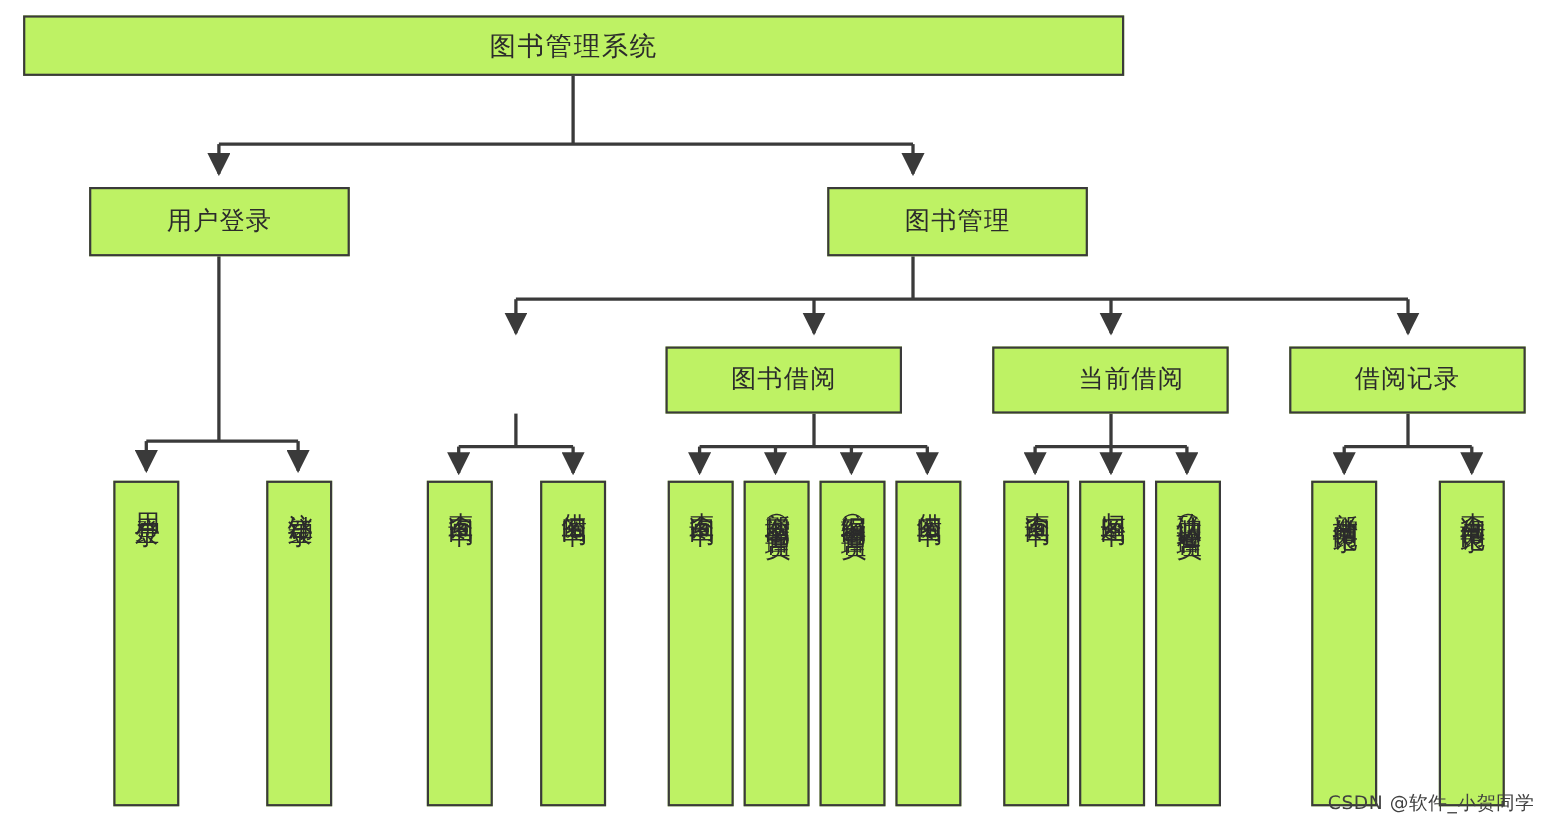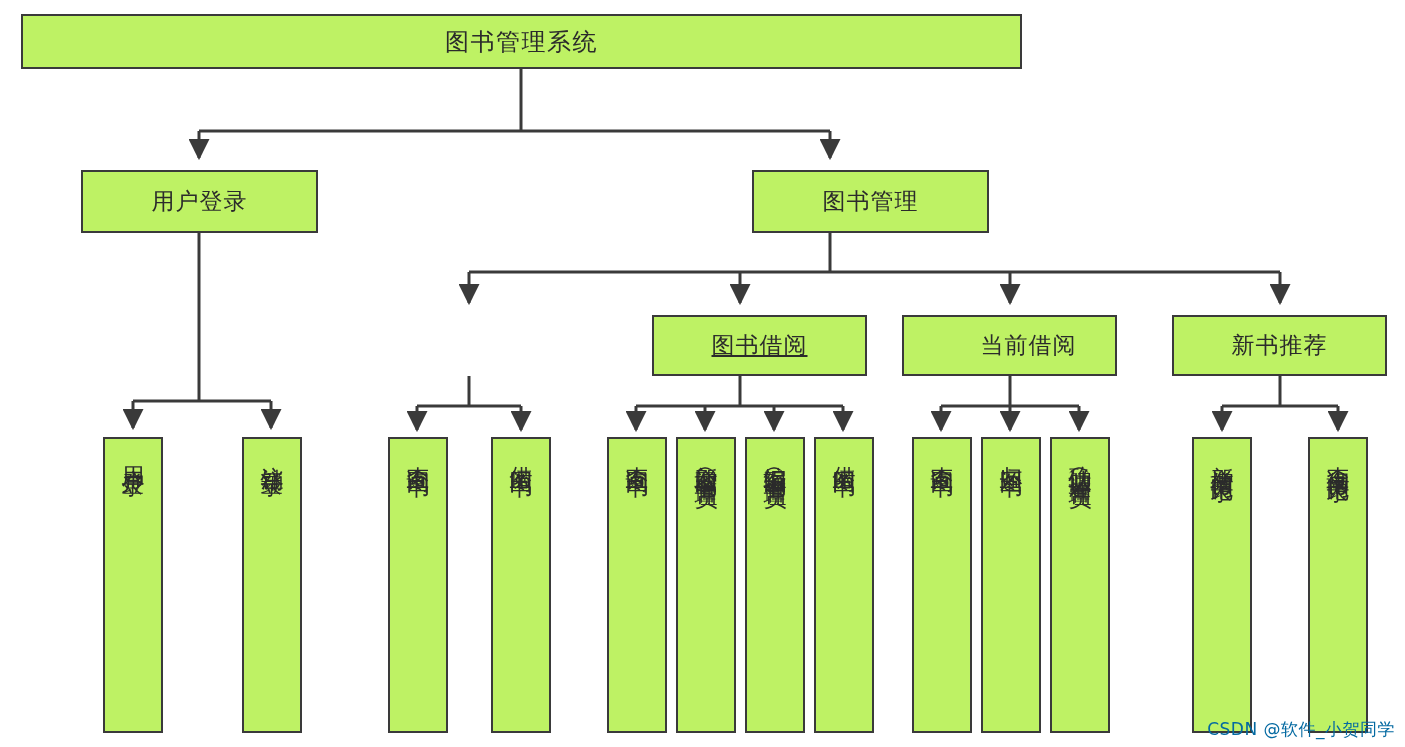--- a/index.html
+++ b/index.html
@@ -65,21 +65,21 @@
     letter-spacing: 3px;
     line-height: 1;
     white-space: nowrap;
   }
   
   #watermark {
     position: absolute;
     right: 10px;
     bottom: 6px;
     font-size: 17px;
-    color: #0369a1;
+    color: #404040;
     letter-spacing: 0.5px;
     white-space: nowrap;
     font-family: "DejaVu Sans", "Liberation Sans", sans-serif;
   }
 </style>
 </head>
 <body>
 
 <div id="canvas">
 
@@ -139,30 +139,30 @@
 
   <div class="node horiz" style="left:81px; top:170px; width:237px; height:63px;">
     <span class="label">用户登录</span>
   </div>
 
   <div class="node horiz" style="left:712px; top:170px; width:237px; height:63px;margin-left:40px;">
     <span class="label">图书管理</span>
   </div>
 
 
-  <div class="node horiz" style="left:652px; top:315px; width:215px; height:61px;text-decoration:underline;">
+  <div class="node horiz" style="left:605px; top:315px; width:215px; height:61px;">
     <span class="label">图书借阅</span>
   </div>
 
   <div class="node horiz" style="left:902px; top:315px; width:215px; height:61px;padding-left:38px;">
     <span class="label">当前借阅</span>
   </div>
 
   <div class="node horiz" style="left:1172px; top:315px; width:215px; height:61px;">
-    <span class="label">新书推荐</span>
+    <span class="label">借阅记录</span>
   </div>
 
   <div class="node vert" style="left:103px; top:437px; width:60px; height:296px;">
     <span class="label">用户登录</span>
   </div>
 
   <div class="node vert" style="left:242px; top:437px; width:60px; height:296px;">
     <span class="label">注销登录</span>
   </div>
 

